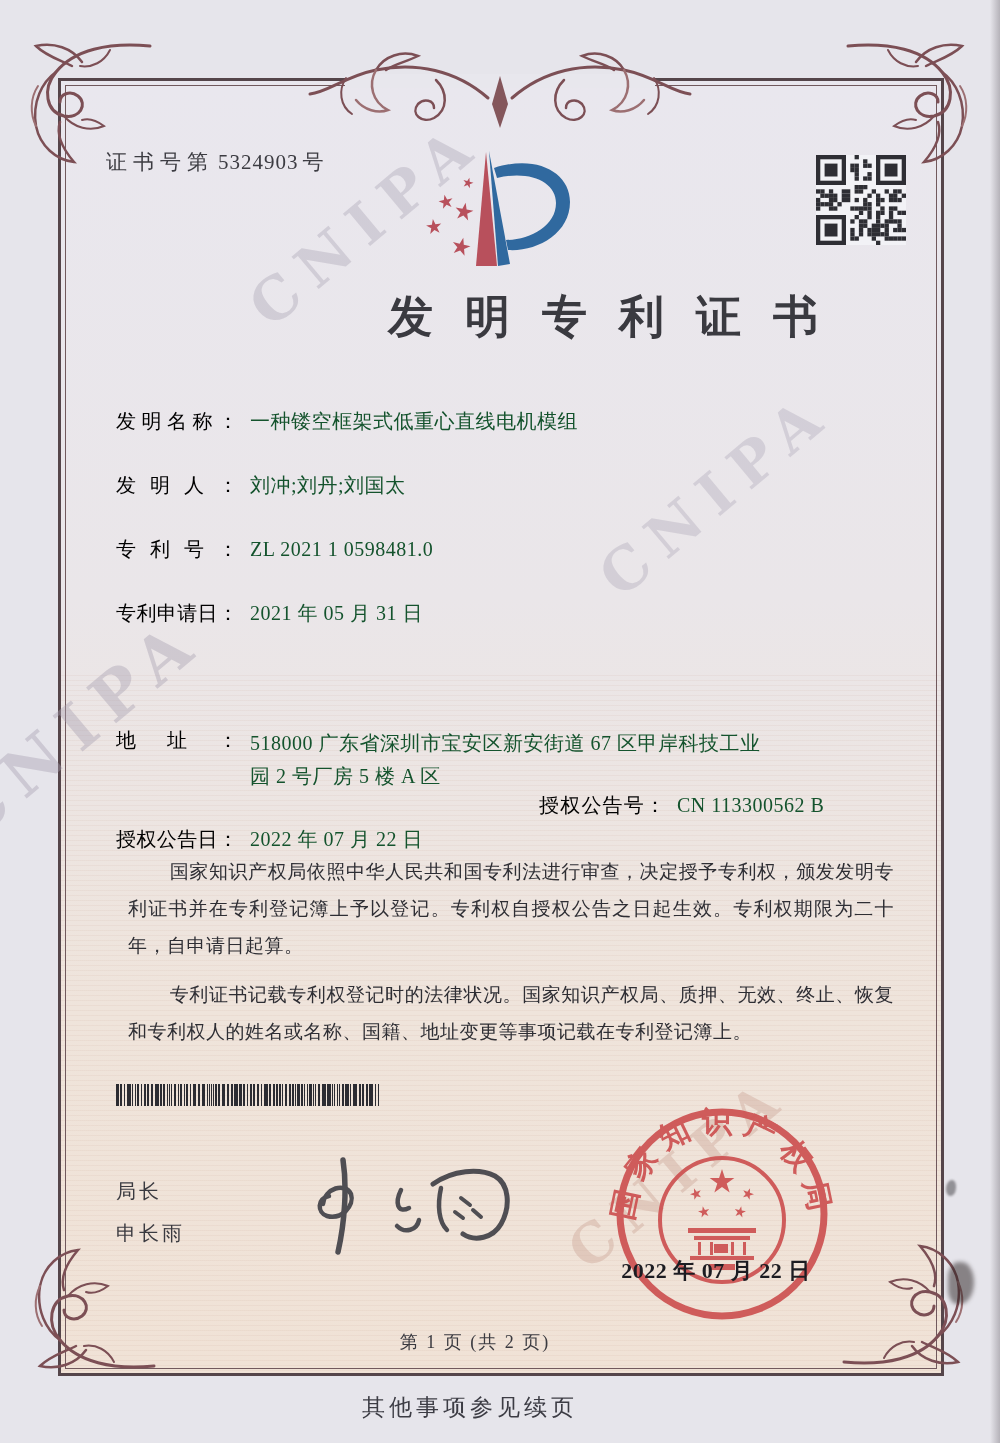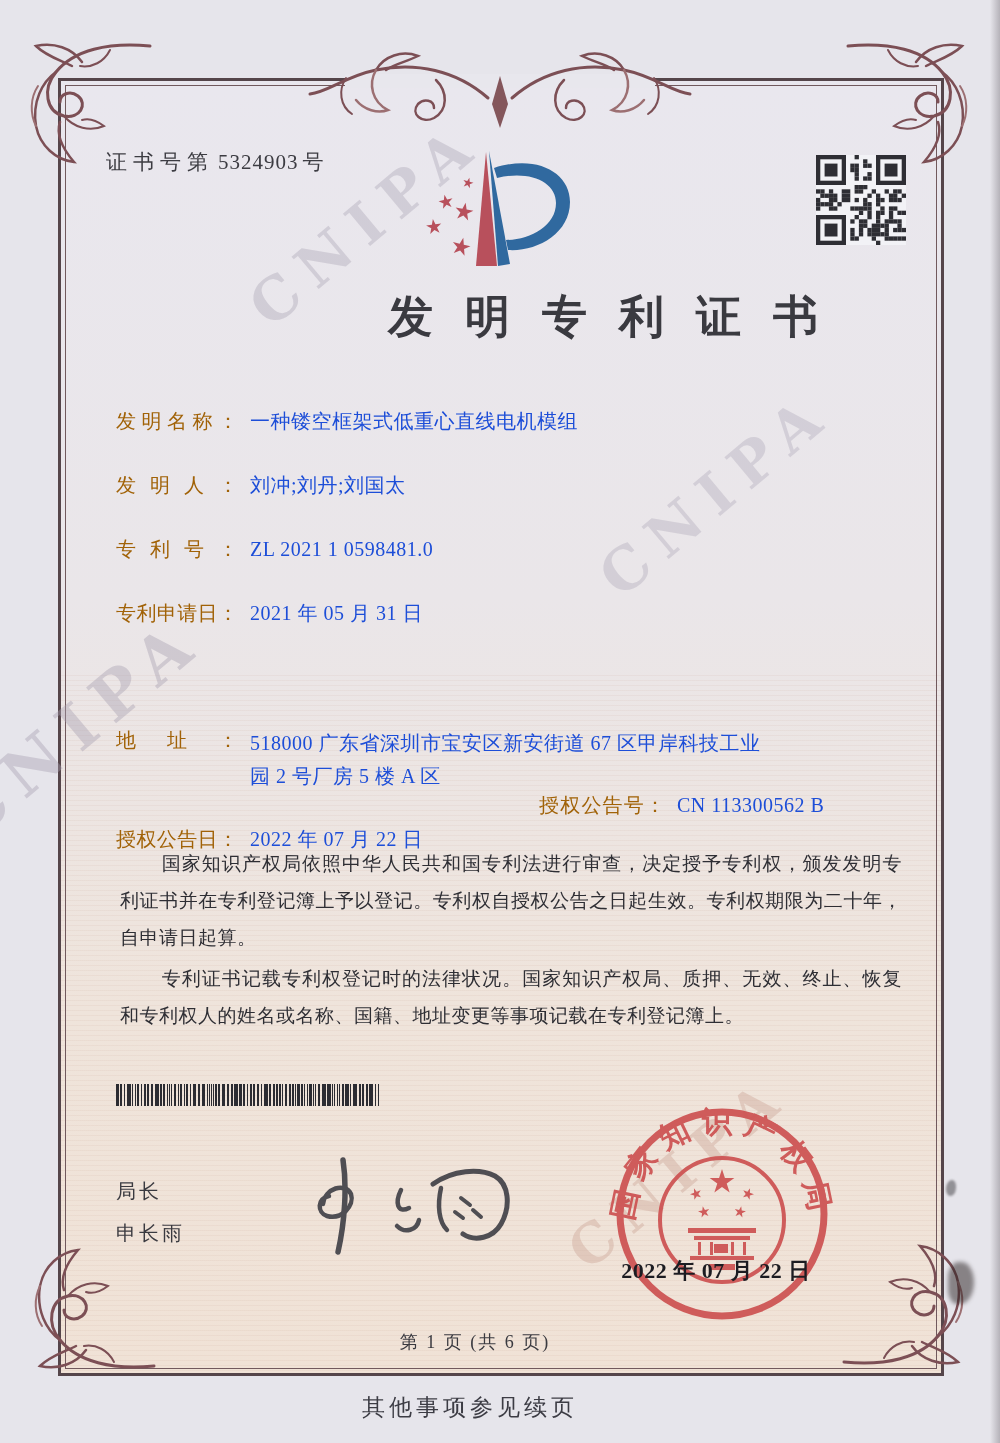--- a/index.html
+++ b/index.html
@@ -26,31 +26,31 @@
 
   
   .cert-no{left:106px;top:148px;font-size:21px;z-index:3;color:#3c3c42;}
   .cert-no .sp{letter-spacing:6px;}
   .cert-no .num{letter-spacing:1px;padding:0 4px;}
   .title{left:150px;top:287px;width:700px;text-align:right;font-size:45px;font-weight:bold;
          letter-spacing:32px;text-indent:32px;color:#3a3a40;z-index:3;}
 
   
   .field{display:flex;left:116px;width:800px;font-size:20px;line-height:27px;z-index:3;}
-  .flabel{flex:none;width:122px;text-align:justify;text-align-last:justify;color:#a16207;}
-  .fvalue{margin-left:12px;letter-spacing:.5px;color:#1d4ed8;}
+  .flabel{flex:none;width:122px;text-align:justify;text-align-last:justify;color:#000000;}
+  .fvalue{margin-left:12px;letter-spacing:.5px;color:#14532d;}
   .f0{top:408px}.f1{top:472px}.f2{top:536px}.f3{top:600px}.f4{top:664px}.f5{top:727px}
   .f5 .fvalue{line-height:33px;}
   .fgrant-l{top:792px;width:410px;margin-top:34px;}
   .fgrant-r{top:792px;left:524px;width:380px;}
   .fgrant-r .flabel{width:126px;margin-left:15px;}
 
   
   .paras{left:116px;top:841px;width:790px;z-index:3;}
-  .paras p{margin:4px;font-size:19px;line-height:37px;letter-spacing:.5px;
+  .paras p{margin:12px;font-size:19px;line-height:37px;letter-spacing:.5px;
            text-indent:2.2em;text-align:justify;color:#2e2e34;}
 
   
   .signer{left:116px;top:1170px;font-size:20px;line-height:42px;letter-spacing:3px;z-index:3;color:#3a3a40;}
   .sig-svg{left:283px;top:1146px;z-index:3;}
   .barcode-svg{left:116px;top:1084px;z-index:3;}
   .seal-svg{left:608px;top:1100px;z-index:5;opacity:.92;}
   .seal-date{left:610px;top:1256px;width:212px;text-align:center;font-size:22px;font-weight:bold;
              color:#1c1c22;z-index:6;letter-spacing:0.5px;}
   .page-info{left:58px;top:1330px;width:834px;text-align:center;font-size:18px;color:#3a3a40;
@@ -444,20 +444,20 @@
       <rect x="102" y="142" width="3" height="13"></rect>
       <rect x="123" y="142" width="3" height="13"></rect>
       <rect x="135" y="142" width="3" height="13"></rect>
       <rect x="106" y="144" width="14" height="9"></rect>
       <rect x="82" y="156" width="64" height="4"></rect>
       <rect x="101" y="164" width="26" height="6"></rect>
     </g>
   </svg>
   <div class="abs seal-date">2022 年 07 月 22 日</div>
 
-  <div class="abs page-info">第 1 页 (共 6 页)</div>
+  <div class="abs page-info">第 1 页 (共 2 页)</div>
   <div class="abs footer-note">其他事项参见续页</div>
 
   <div class="abs edge-shadow"></div>
   <div class="abs smudge1"></div>
   <div class="abs smudge2"></div>
 
 </div>
 
 </body></html>

